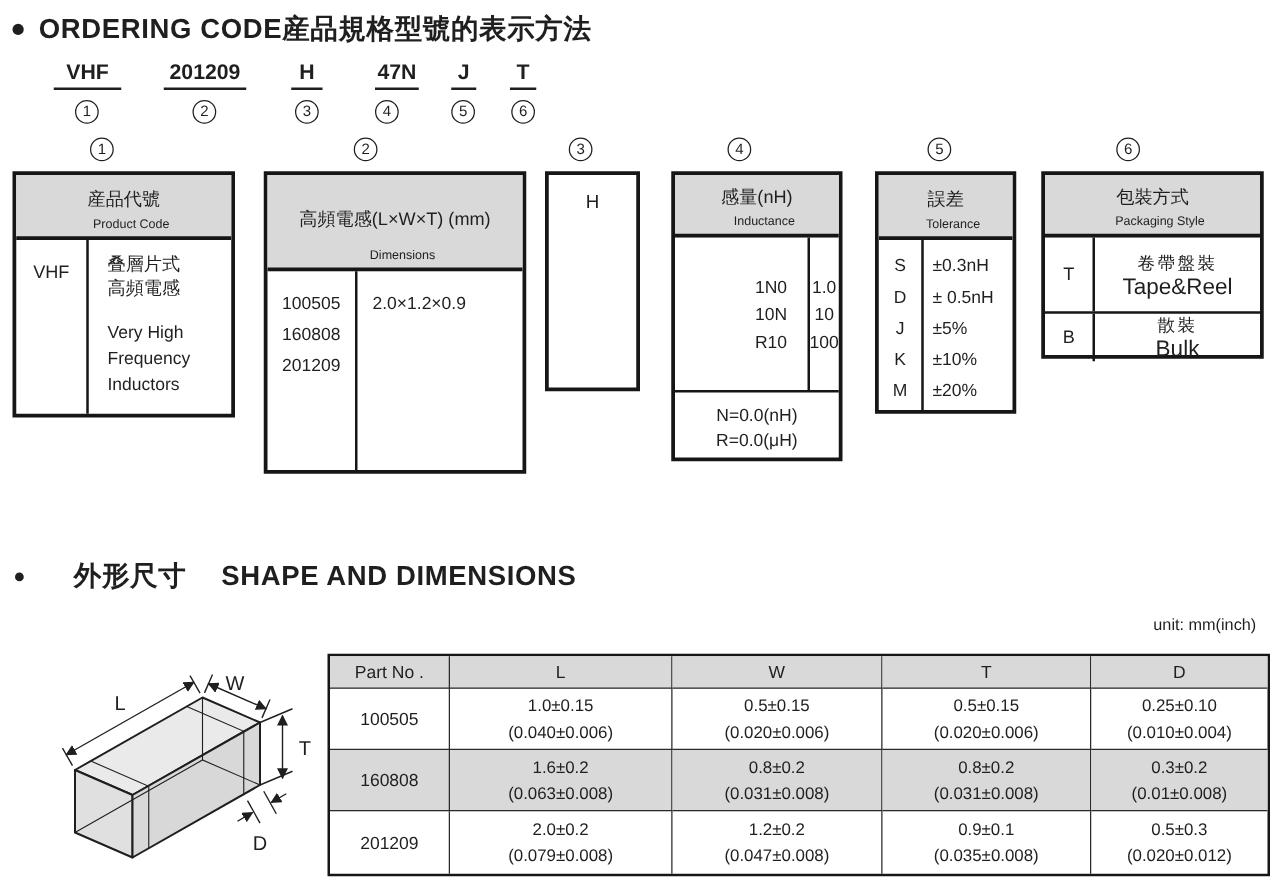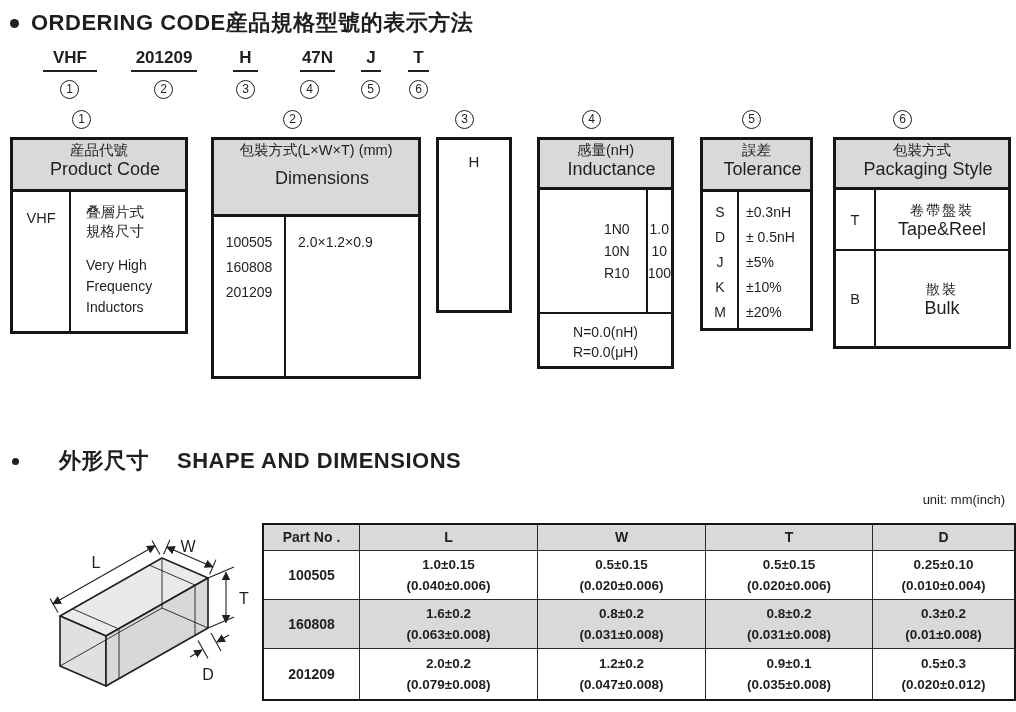--- a/index.html
+++ b/index.html
@@ -7,23 +7,23 @@
   body { font-family:"Liberation Sans","DejaVu Sans",sans-serif; color:#1f1f1f; }
   .page { position:relative; width:1016px; height:712px; background:#fff; overflow:hidden; }
 
   .sec-title { position:absolute; display:flex; align-items:center; font-size:22px; font-weight:bold; letter-spacing:.5px; white-space:nowrap; }
   .bullet { width:9px; height:9px; border-radius:50%; background:#1f1f1f; margin-right:12px; flex:0 0 auto; }
 
   .code-seg { position:absolute; top:48px; height:24px; border-bottom:2px solid #1f1f1f; text-align:center; font-size:17px; font-weight:bold; }
   .circle { position:absolute; width:19px; height:19px; border:1.5px solid #1f1f1f; border-radius:50%; font-size:12px; line-height:16.5px; text-align:center; }
 
   .obox { position:absolute; border:3px solid #161616; background:#fff; display:flex; flex-direction:column; }
-  .obox-header { background:#d9d9d9; border-bottom:3px solid #161616; display:flex; flex-direction:column; align-items:center; justify-content:flex-start; text-align:center; }
+  .obox-header { background:#d9d9d9; border-bottom:3px solid #161616; display:flex; flex-direction:column; align-items:center; justify-content:flex-end; text-align:center; }
   .hzh { font-size:14.5px; line-height:20px; }
-  .hen { font-size:18px; line-height:19px;margin-left:12px; }
+  .hen { font-size:10px; line-height:19px;margin-left:12px; }
   .obox-body { flex:1; display:flex; }
   .vdiv { border-right:2px solid #161616; }
 
   .b1-left { width:58px; display:flex; justify-content:center; padding-top:18px; font-size:14.5px; }
   .b1-right { flex:1; padding:11px 4px 0 15px; }
   .b1-right .zh { font-size:14.5px; line-height:19px; }
   .b1-right .en { font-size:14px; line-height:21px; }
   .gap14 { height:14px; }
 
   .b2-left { width:72px; padding-top:13px; text-align:center; font-size:14px; line-height:25px; }
@@ -46,21 +46,21 @@
   .b6-desc { flex:1; display:flex; flex-direction:column; align-items:center; justify-content:center; text-align:center; }
   .b6-desc .zh { font-size:14px; line-height:19px; letter-spacing:2px; }
   .b6-desc .en { font-size:18px; line-height:19px; }
 
   .unit-note { position:absolute; left:845px; top:492px; width:160px; text-align:right; font-size:13px; }
 
   .dim-table { position:absolute; left:262px; top:523px; display:grid;
     grid-template-columns:96px 178px 168px 167px 141px;
     grid-template-rows:26px 49px 49px 50px;
     border:2.5px solid #161616; background:#fff; }
-  .tc { border-right:1px solid #2a2a2a; border-bottom:1px solid #2a2a2a; display:flex; flex-direction:column; align-items:center; justify-content:center; font-size:13.5px; line-height:21px;font-weight:bold; }
+  .tc { border-right:1px solid #2a2a2a; border-bottom:1px solid #2a2a2a; display:flex; flex-direction:column; align-items:center; justify-content:center; font-size:13.5px; line-height:21px; }
   .tc.last-col { border-right:none; }
   .tc.last-row { border-bottom:none; }
   .th { background:#d9d9d9; font-size:14px; }
   .gray { background:#d9d9d9; }
   .part { font-size:14px; }
 
   .shape-svg { position:absolute; left:12px; top:538px; }
   .shape-svg text { font-size:16px; fill:#1f1f1f; font-family:"Liberation Sans","DejaVu Sans",sans-serif; }
 </style>
 </head>
@@ -97,32 +97,32 @@
 
   <div class="obox" style="left:10px; top:137px; width:178px; height:197px;">
     <div class="obox-header" style="flex:0 0 52px;">
       <div class="hzh">産品代號</div>
       <div class="hen">Product Code</div>
     </div>
     <div class="obox-body">
       <div class="b1-left vdiv">VHF</div>
       <div class="b1-right">
         <div class="zh">叠層片式</div>
-        <div class="zh">規格尺寸</div>
+        <div class="zh">高頻電感</div>
         <div class="gap14"></div>
         <div class="en">Very High</div>
         <div class="en">Frequency</div>
         <div class="en">Inductors</div>
       </div>
     </div>
   </div>
 
   <div class="obox" style="left:211px; top:137px; width:210px; height:242px;">
     <div class="obox-header" style="flex:0 0 77px; gap:9px;">
-      <div class="hzh">包裝方式(L×W×T) (mm)</div>
+      <div class="hzh">高頻電感(L×W×T) (mm)</div>
       <div class="hen">Dimensions</div>
     </div>
     <div class="obox-body">
       <div class="b2-left vdiv">
         <div>100505</div>
         <div>160808</div>
         <div>201209</div>
       </div>
       <div class="b2-right">
         <div>2.0×1.2×0.9</div>
@@ -173,21 +173,21 @@
       <div class="b5-vals">
         <div>±0.3nH</div>
         <div>± 0.5nH</div>
         <div>±5%</div>
         <div>±10%</div>
         <div>±20%</div>
       </div>
     </div>
   </div>
 
-  <div class="obox" style="left:833px; top:137px; width:178px; height:212px;">
+  <div class="obox" style="left:833px; top:137px; width:178px; height:150px;">
     <div class="obox-header" style="flex:0 0 50px;">
       <div class="hzh">包裝方式</div>
       <div class="hen">Packaging Style</div>
     </div>
     <div class="b6-row b6-row1">
       <div class="b6-code vdiv">T</div>
       <div class="b6-desc">
         <div class="zh">卷帶盤裝</div>
         <div class="en">Tape&amp;Reel</div>
       </div>

